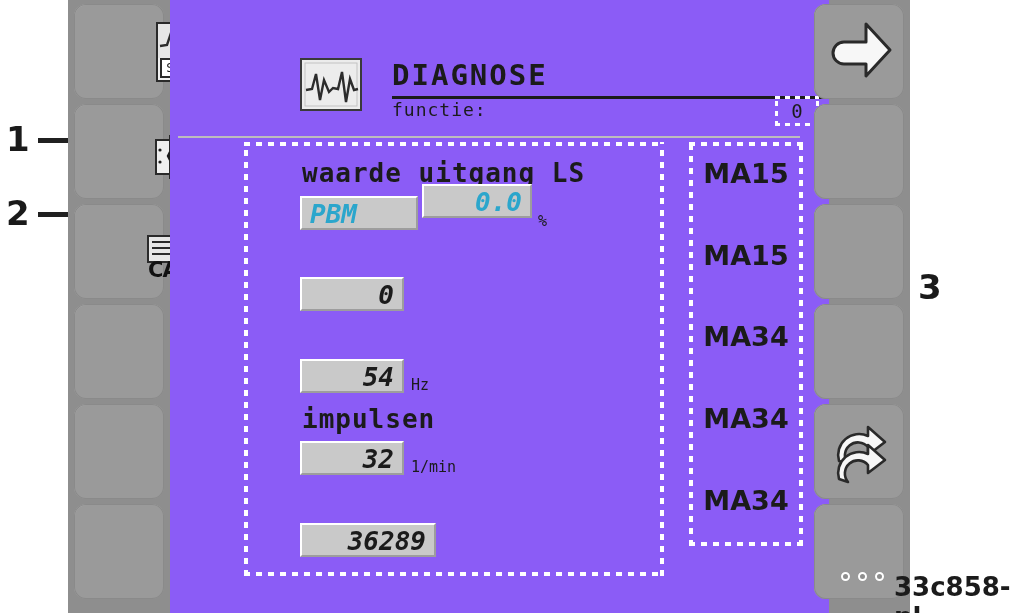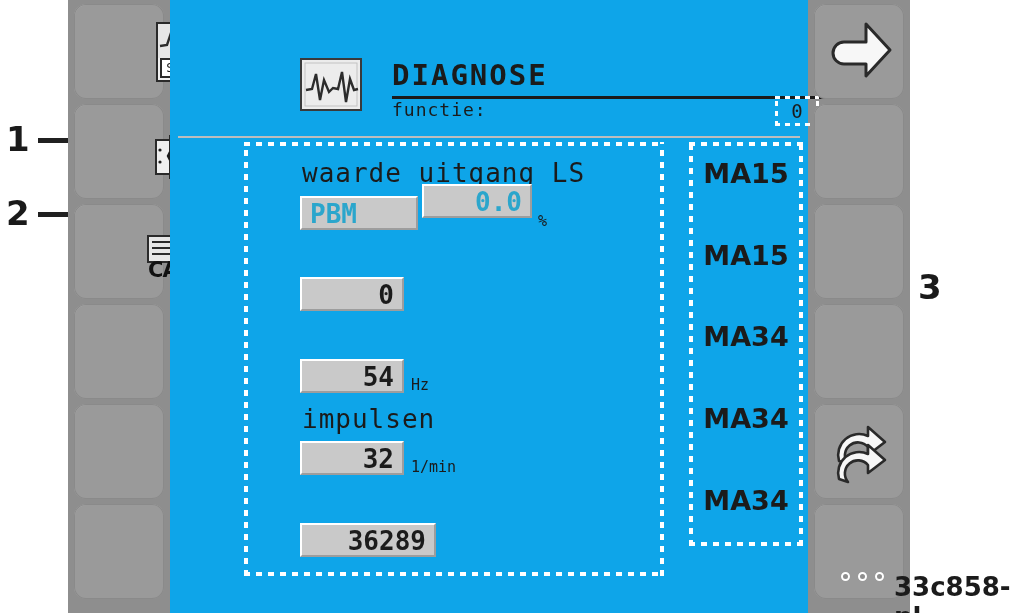--- a/index.html
+++ b/index.html
@@ -18,21 +18,21 @@
   
   .keycol{position:absolute;top:0;width:102px;height:613px;}
   #keycol-left{left:0;}
   #keycol-right{left:740px;}
   .softkey{position:absolute;left:6px;width:90px;height:95px;
            background:#9a9a9a;border-radius:12px;
            box-shadow:inset 0 0 0 1px #8a8a8a, inset 1px 1px 0 #a6a6a6;}
 
   
   #screen{position:absolute;left:102px;top:0;width:638px;height:613px;
-          background:#0ea5e9;}
+          background:#8b5cf6;padding-left:21px;}
 
   
   #hdr-icon{position:absolute;left:130px;top:58px;width:62px;height:53px;
             background:#e8e8e8;border:2px solid #3a3a3a;box-sizing:border-box;}
   #hdr-title{position:absolute;left:222px;top:58px;font-size:29px;letter-spacing:2px;
              color:#1b1b1b;font-weight:bold;}
   #hdr-rule{position:absolute;left:222px;top:96px;width:458px;height:3px;background:#1b1b1b;}
   #hdr-sub{position:absolute;left:222px;top:99px;font-size:18px;letter-spacing:1px;color:#1b1b1b;}
   #func-box{position:absolute;left:605px;top:96px;width:44px;height:30px;
             box-sizing:border-box;
@@ -56,24 +56,24 @@
               repeating-linear-gradient(90deg,#fff 0 6px,transparent 6px 12px),
               repeating-linear-gradient(0deg,#fff 0 6px,transparent 6px 12px),
               repeating-linear-gradient(0deg,#fff 0 6px,transparent 6px 12px);
             background-size:100% 4px,100% 4px,4px 100%,4px 100%;
             background-position:0 0,0 100%,0 0,100% 0;
             background-repeat:no-repeat;}
   #panel-main{left:74px;top:142px;width:420px;height:434px;}
   #panel-side{left:519px;top:142px;width:114px;height:404px;}
 
   
-  .mlabel{position:absolute;font-size:26px;color:#1b1b1b;font-weight:normal;letter-spacing:1px;}
+  .mlabel{position:absolute;font-size:26px;color:#1b1b1b;font-weight:bold;letter-spacing:1px;}
   .mfield{position:absolute;box-sizing:border-box;height:34px;
           background:#c9c9c9;border:2px solid #ffffff;
-          border-right-color:#9d9d9d;border-bottom-color:#9d9d9d;}
+          border-right-color:#9d9d9d;border-bottom-color:#9d9d9d;font-style:italic;}
   .mval{position:absolute;right:8px;top:0;height:34px;line-height:32px;
         font-size:26px;color:#1b1b1b;font-weight:bold;}
   .mval.left{left:8px;right:auto;text-align:left;}
   .munit{position:absolute;font-size:15px;color:#1b1b1b;}
   .cyan{color:#2ba6cc;}
 
   
   .maitem{position:absolute;width:114px;text-align:center;font-size:27px;
           font-weight:bold;color:#1b1b1b;
           font-family:"DejaVu Sans","Liberation Sans",sans-serif;}

